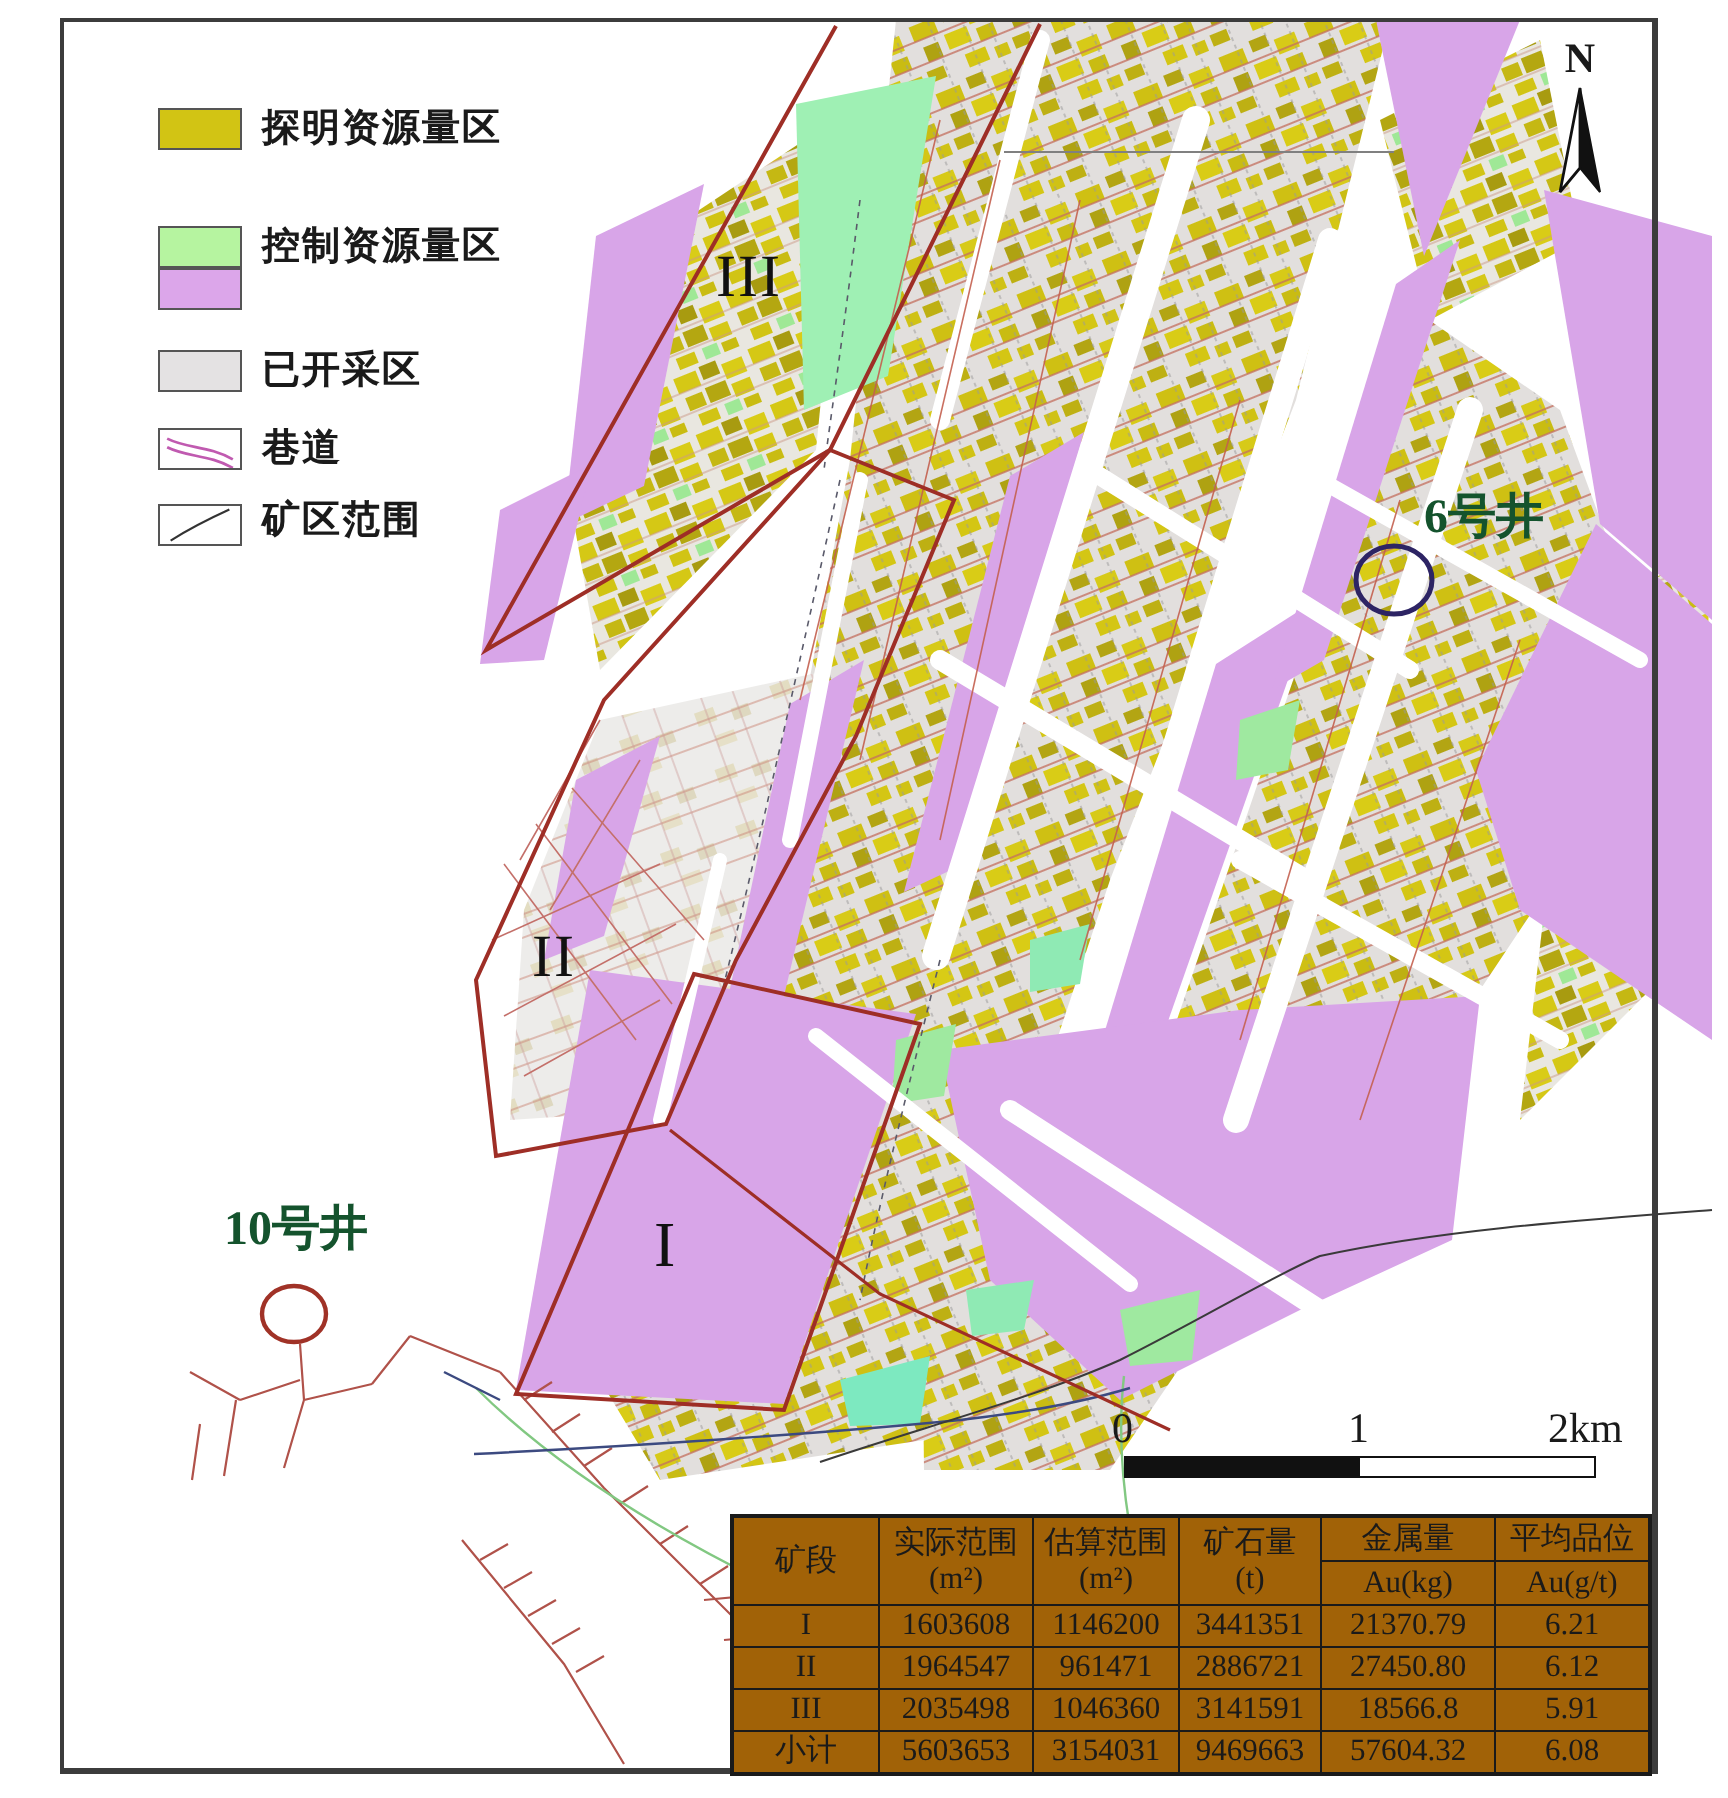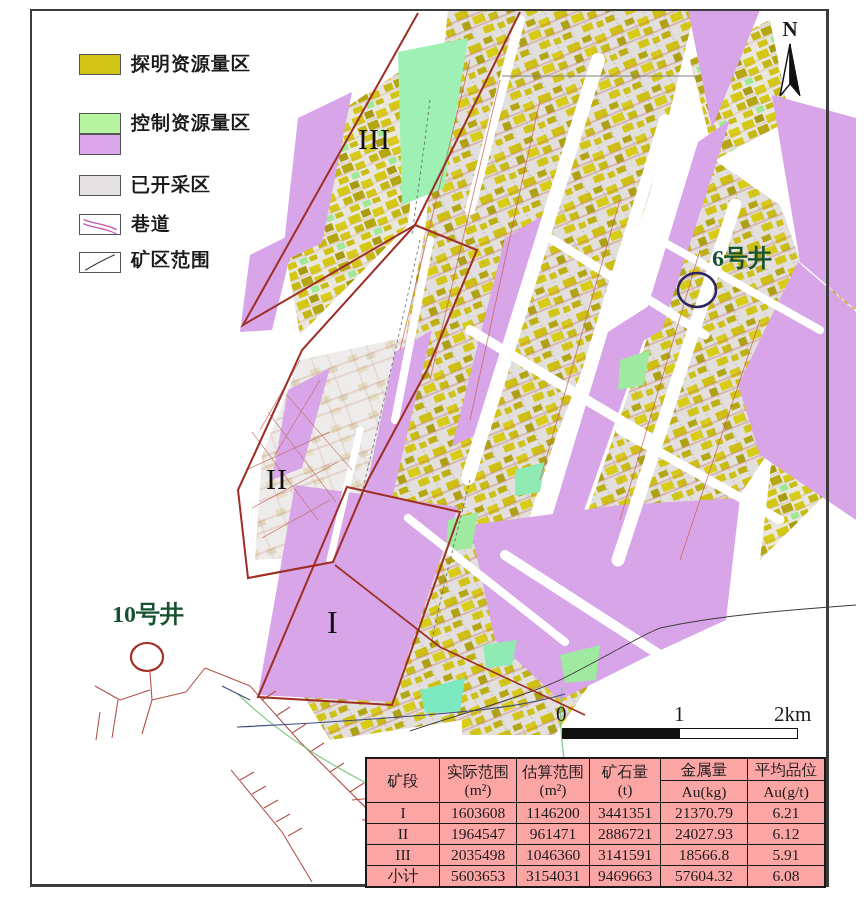--- a/index.html
+++ b/index.html
@@ -31,21 +31,21 @@
   .tick-0{position:absolute;left:8px;}
   .tick-1{position:absolute;left:126px;}
   .tick-2{position:absolute;left:226px;}
   .scalebar-bar{position:relative;margin-left:14px;margin-top:2px;width:234px;height:9px;
                 border:1.5px solid #111;box-sizing:content-box;display:flex;}
   .bar-black{width:50%;height:100%;background:#111;}
   .bar-white{width:50%;height:100%;background:#fff;}
 
   
   .data-table{position:absolute;left:365px;top:757px;border-collapse:collapse;
-              font-size:15.5px;text-align:center;background:#fca5a5;}
+              font-size:15.5px;text-align:center;background:#a16207;}
   .data-table th,.data-table td{border:1px solid #1a1a1a;padding:0 2px;font-weight:normal;
               height:20px;line-height:1.15;}
   .data-table thead th{height:21px;}
   .data-table{border:2px solid #1a1a1a;}
   .c1{width:68px;} .c2{width:72px;} .c3{width:68px;} .c4{width:66px;} .c5{width:82px;} .c6{width:72px;}
 </style>
 </head>
 <body>
 
 <div class="page">
@@ -288,21 +288,21 @@
         <td>1146200</td>
         <td>3441351</td>
         <td>21370.79</td>
         <td>6.21</td>
       </tr>
       <tr>
         <td>II</td>
         <td>1964547</td>
         <td>961471</td>
         <td>2886721</td>
-        <td>24027.93</td>
+        <td>27450.80</td>
         <td>6.12</td>
       </tr>
       <tr>
         <td>III</td>
         <td>2035498</td>
         <td>1046360</td>
         <td>3141591</td>
         <td>18566.8</td>
         <td>5.91</td>
       </tr>

